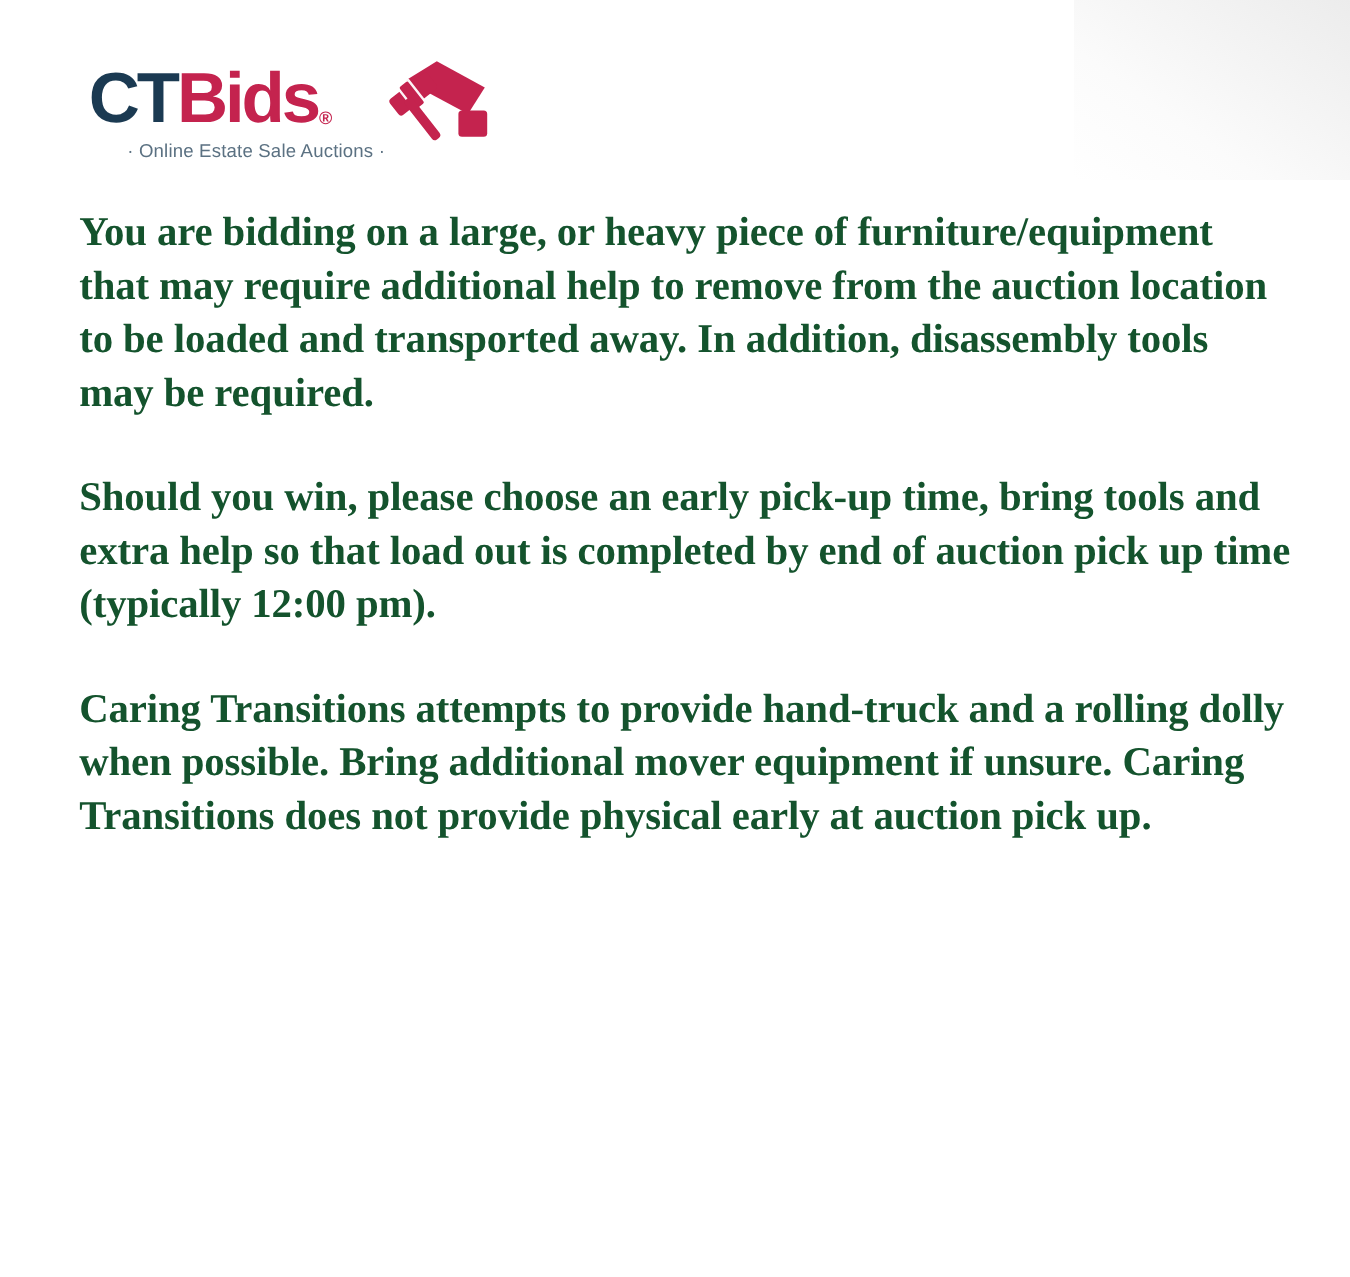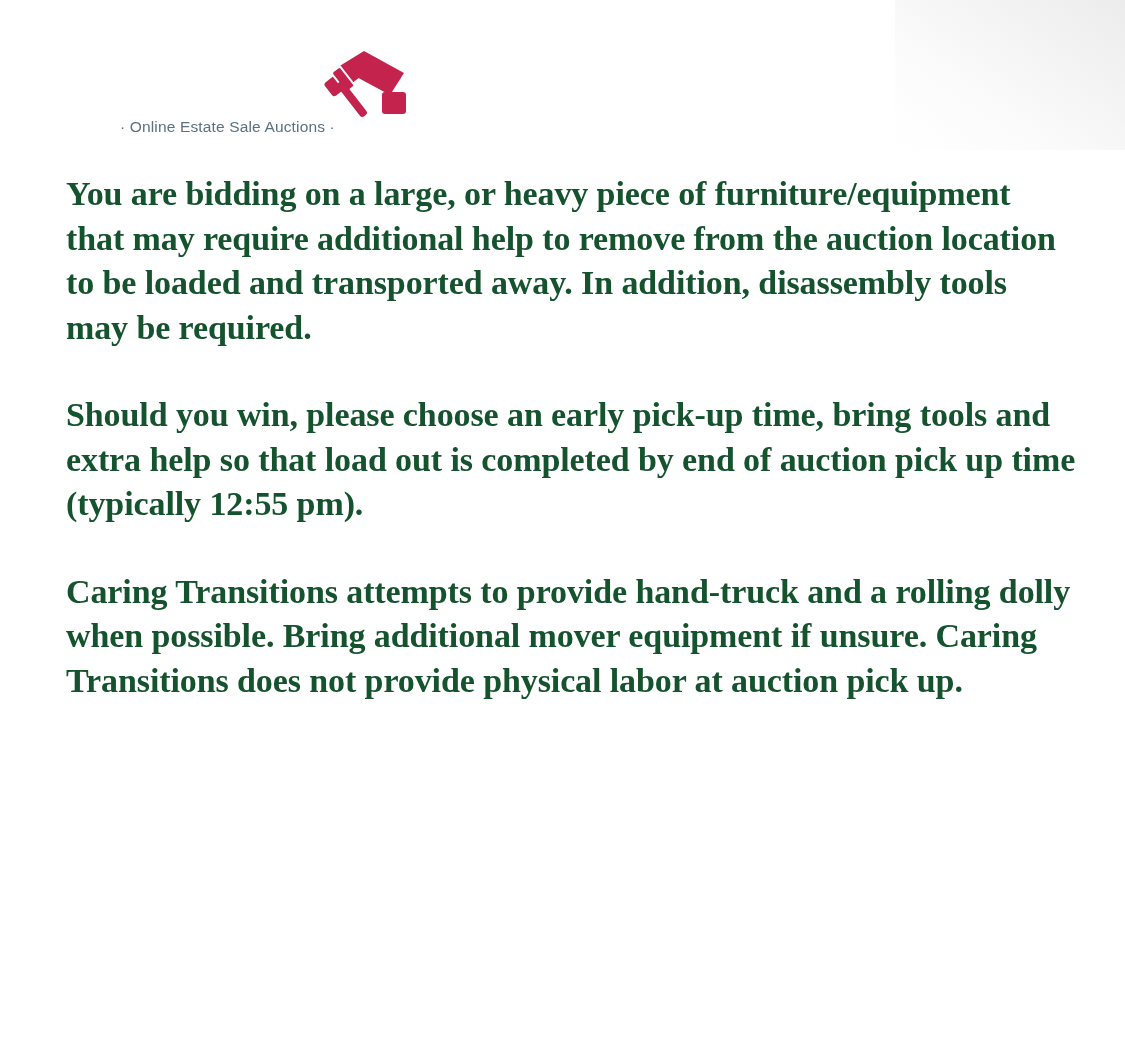--- a/index.html
+++ b/index.html
@@ -65,21 +65,21 @@
   }
   .logo-mark {
     position: absolute;
     left: 238px;
     top: -4px;
     width: 96px;
     height: 72px;
   }
   .logo-tagline {
     position: absolute;
-    left: 46px;
+    left: 32px;
     top: 66px;
     font-family: "Liberation Sans", "DejaVu Sans", sans-serif;
     font-size: 15.5px;
     font-weight: normal;
     letter-spacing: 0.15px;
     color: #5b7182;
     white-space: nowrap;
     text-align: center;
   }
 
@@ -104,20 +104,25 @@
 </style>
 </head>
 <body>
 
 <div class="page">
 
   <div class="corner-wash"></div>
 
   <div class="logo-block">
 
+    <div class="logo-wordmark">
+      <span class="logo-ct">CT</span>
+      <span class="logo-bids">Bids</span>
+      <span class="logo-reg">®</span>
+    </div>
 
     <span class="logo-mark">
       <svg viewBox="0 0 96 72" width="96" height="72" aria-hidden="true">
 
         <path d="M52 3 L92 25 L78 47 L26 19 Z" fill="#c4234e"></path>
 
         <rect x="70" y="44" width="24" height="22" rx="3" fill="#c4234e"></rect>
 
         <g transform="rotate(-38 32 30)">
           <rect x="12" y="22" width="40" height="17" rx="3" fill="#c4234e"></rect>
@@ -127,17 +132,17 @@
 
         <rect x="36" y="30" width="8" height="42" rx="3" transform="rotate(-38 40 51)" fill="#c4234e"></rect>
       </svg>
     </span>
 
     <div class="logo-tagline">· Online Estate Sale Auctions ·</div>
   </div>
 
   <div class="body-copy">
     <p class="para">You are bidding on a large, or heavy piece of furniture/equipment that may require additional help to remove from the auction location to be loaded and transported away. In addition, disassembly tools may be required.</p>
-    <p class="para">Should you win, please choose an early pick-up time, bring tools and extra help so that load out is completed by end of auction pick up time (typically 12:55 pm).</p>
-    <p class="para">Caring Transitions attempts to provide hand-truck and a rolling dolly when possible. Bring additional mover equipment if unsure. Caring Transitions does not provide physical labor at auction pick up.</p>
+    <p class="para">Should you win, please choose an early pick-up time, bring tools and extra help so that load out is completed by end of auction pick up time (typically 12:00 pm).</p>
+    <p class="para">Caring Transitions attempts to provide hand-truck and a rolling dolly when possible. Bring additional mover equipment if unsure. Caring Transitions does not provide physical early at auction pick up.</p>
   </div>
 
 </div>
 
 </body></html>

